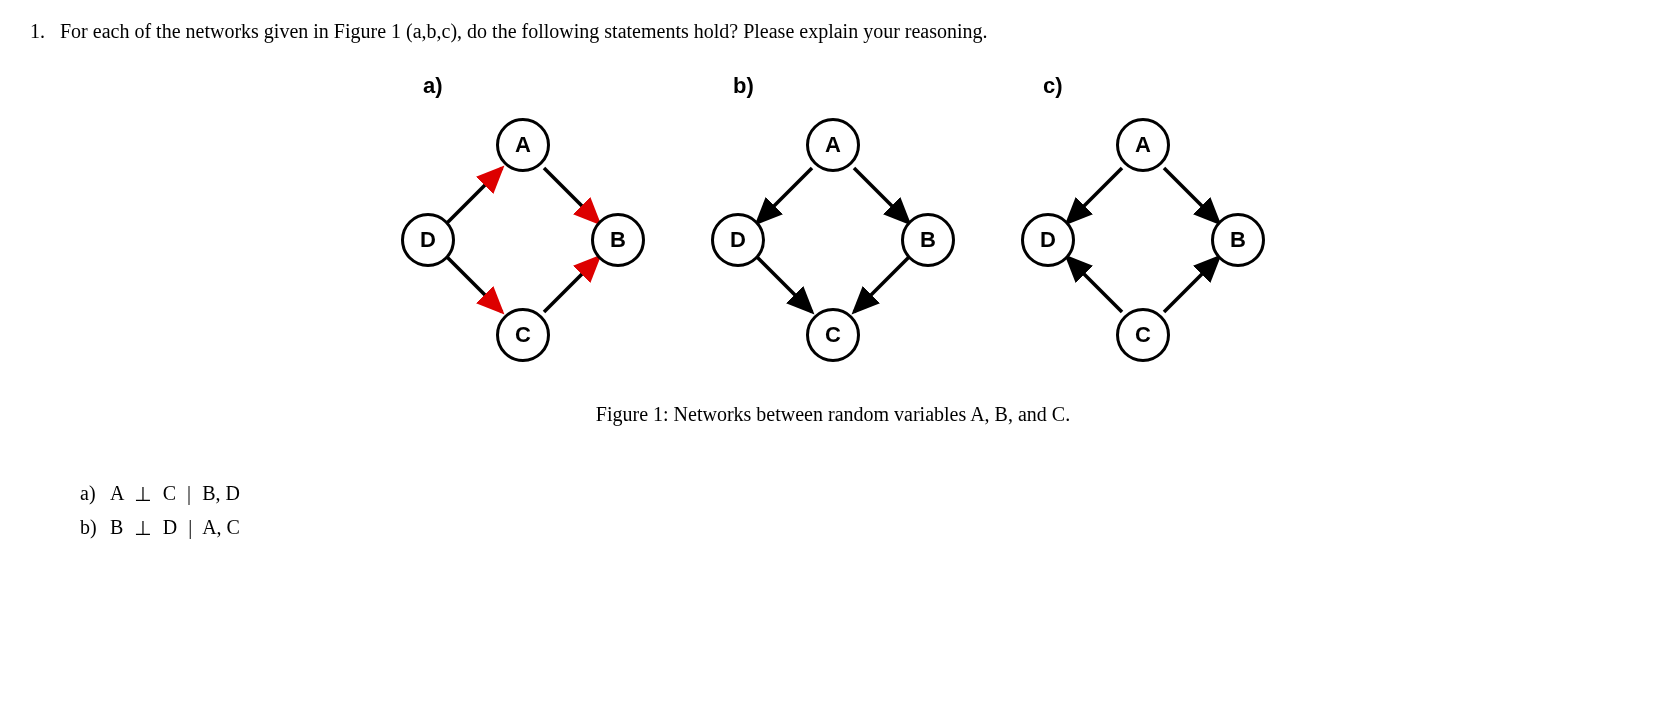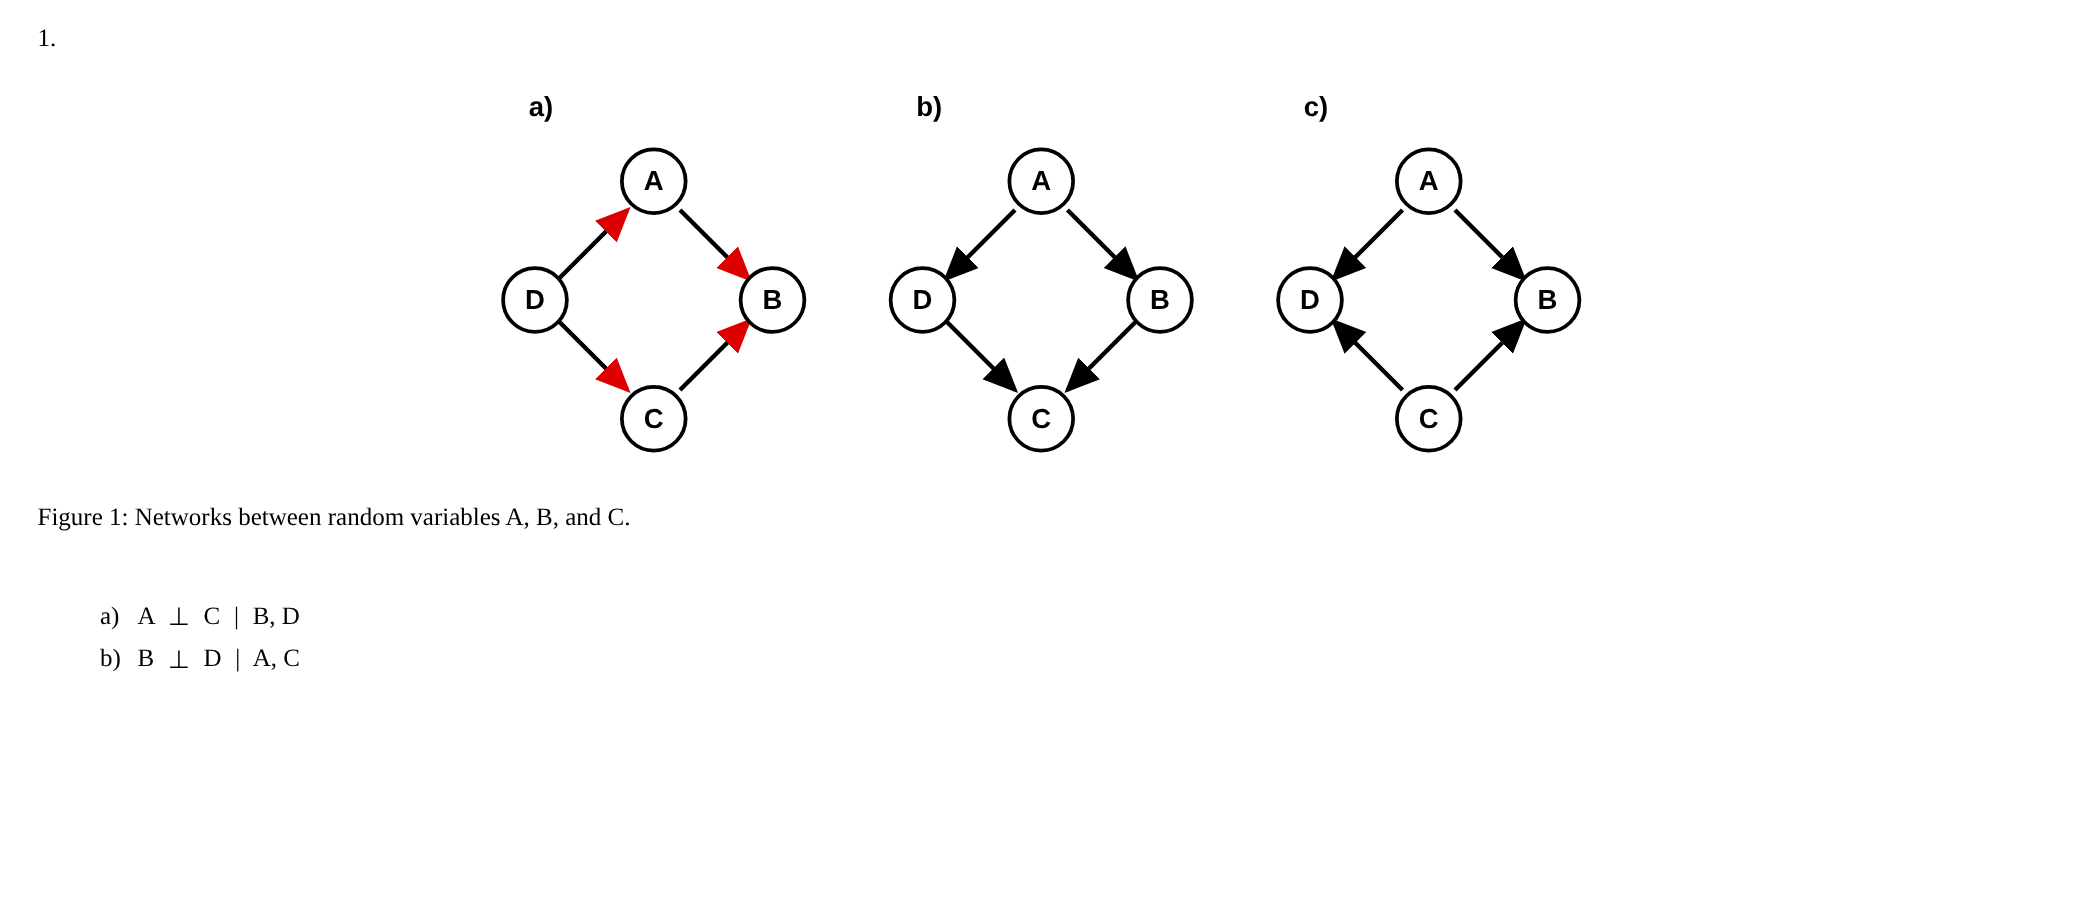--- a/index.html
+++ b/index.html
@@ -60,20 +60,21 @@
   .node.right { left: 208px; top: 140px; }
   .node.bottom { left: 113px; top: 235px; }
   .edges {
     position: absolute;
     top: 0; left: 0;
     width: 280px;
     height: 300px;
     pointer-events: none;
   }
   .caption {
+    text-align: center;
     font-size: 20px;
     margin: 30px 0 50px 0;
   }
   .sub-items {
     margin-left: 50px;
     line-height: 1.7;
   }
   .sub-item {
     display: flex;
     align-items: baseline;
@@ -86,20 +87,21 @@
     margin: 0 6px;
     position: relative;
     top: 1px;
   }
 </style>
 </head>
 <body>
 
 <div class="question-line">
   <span class="question-number">1.</span>
+  <span>For each of the networks given in Figure 1 (a,b,c), do the following statements hold? Please explain your reasoning.</span>
 </div>
 
 <div class="figure-area">
 
   <div class="network">
     <div class="net-label">a)</div>
     <svg class="edges" viewBox="0 0 280 300">
       <defs>
         <marker id="arrow-red" markerWidth="9" markerHeight="9" refX="7" refY="3.5" orient="auto" markerUnits="strokeWidth">
           <path d="M0,0 L8,3.5 L0,7 Z" fill="#d00"></path>

